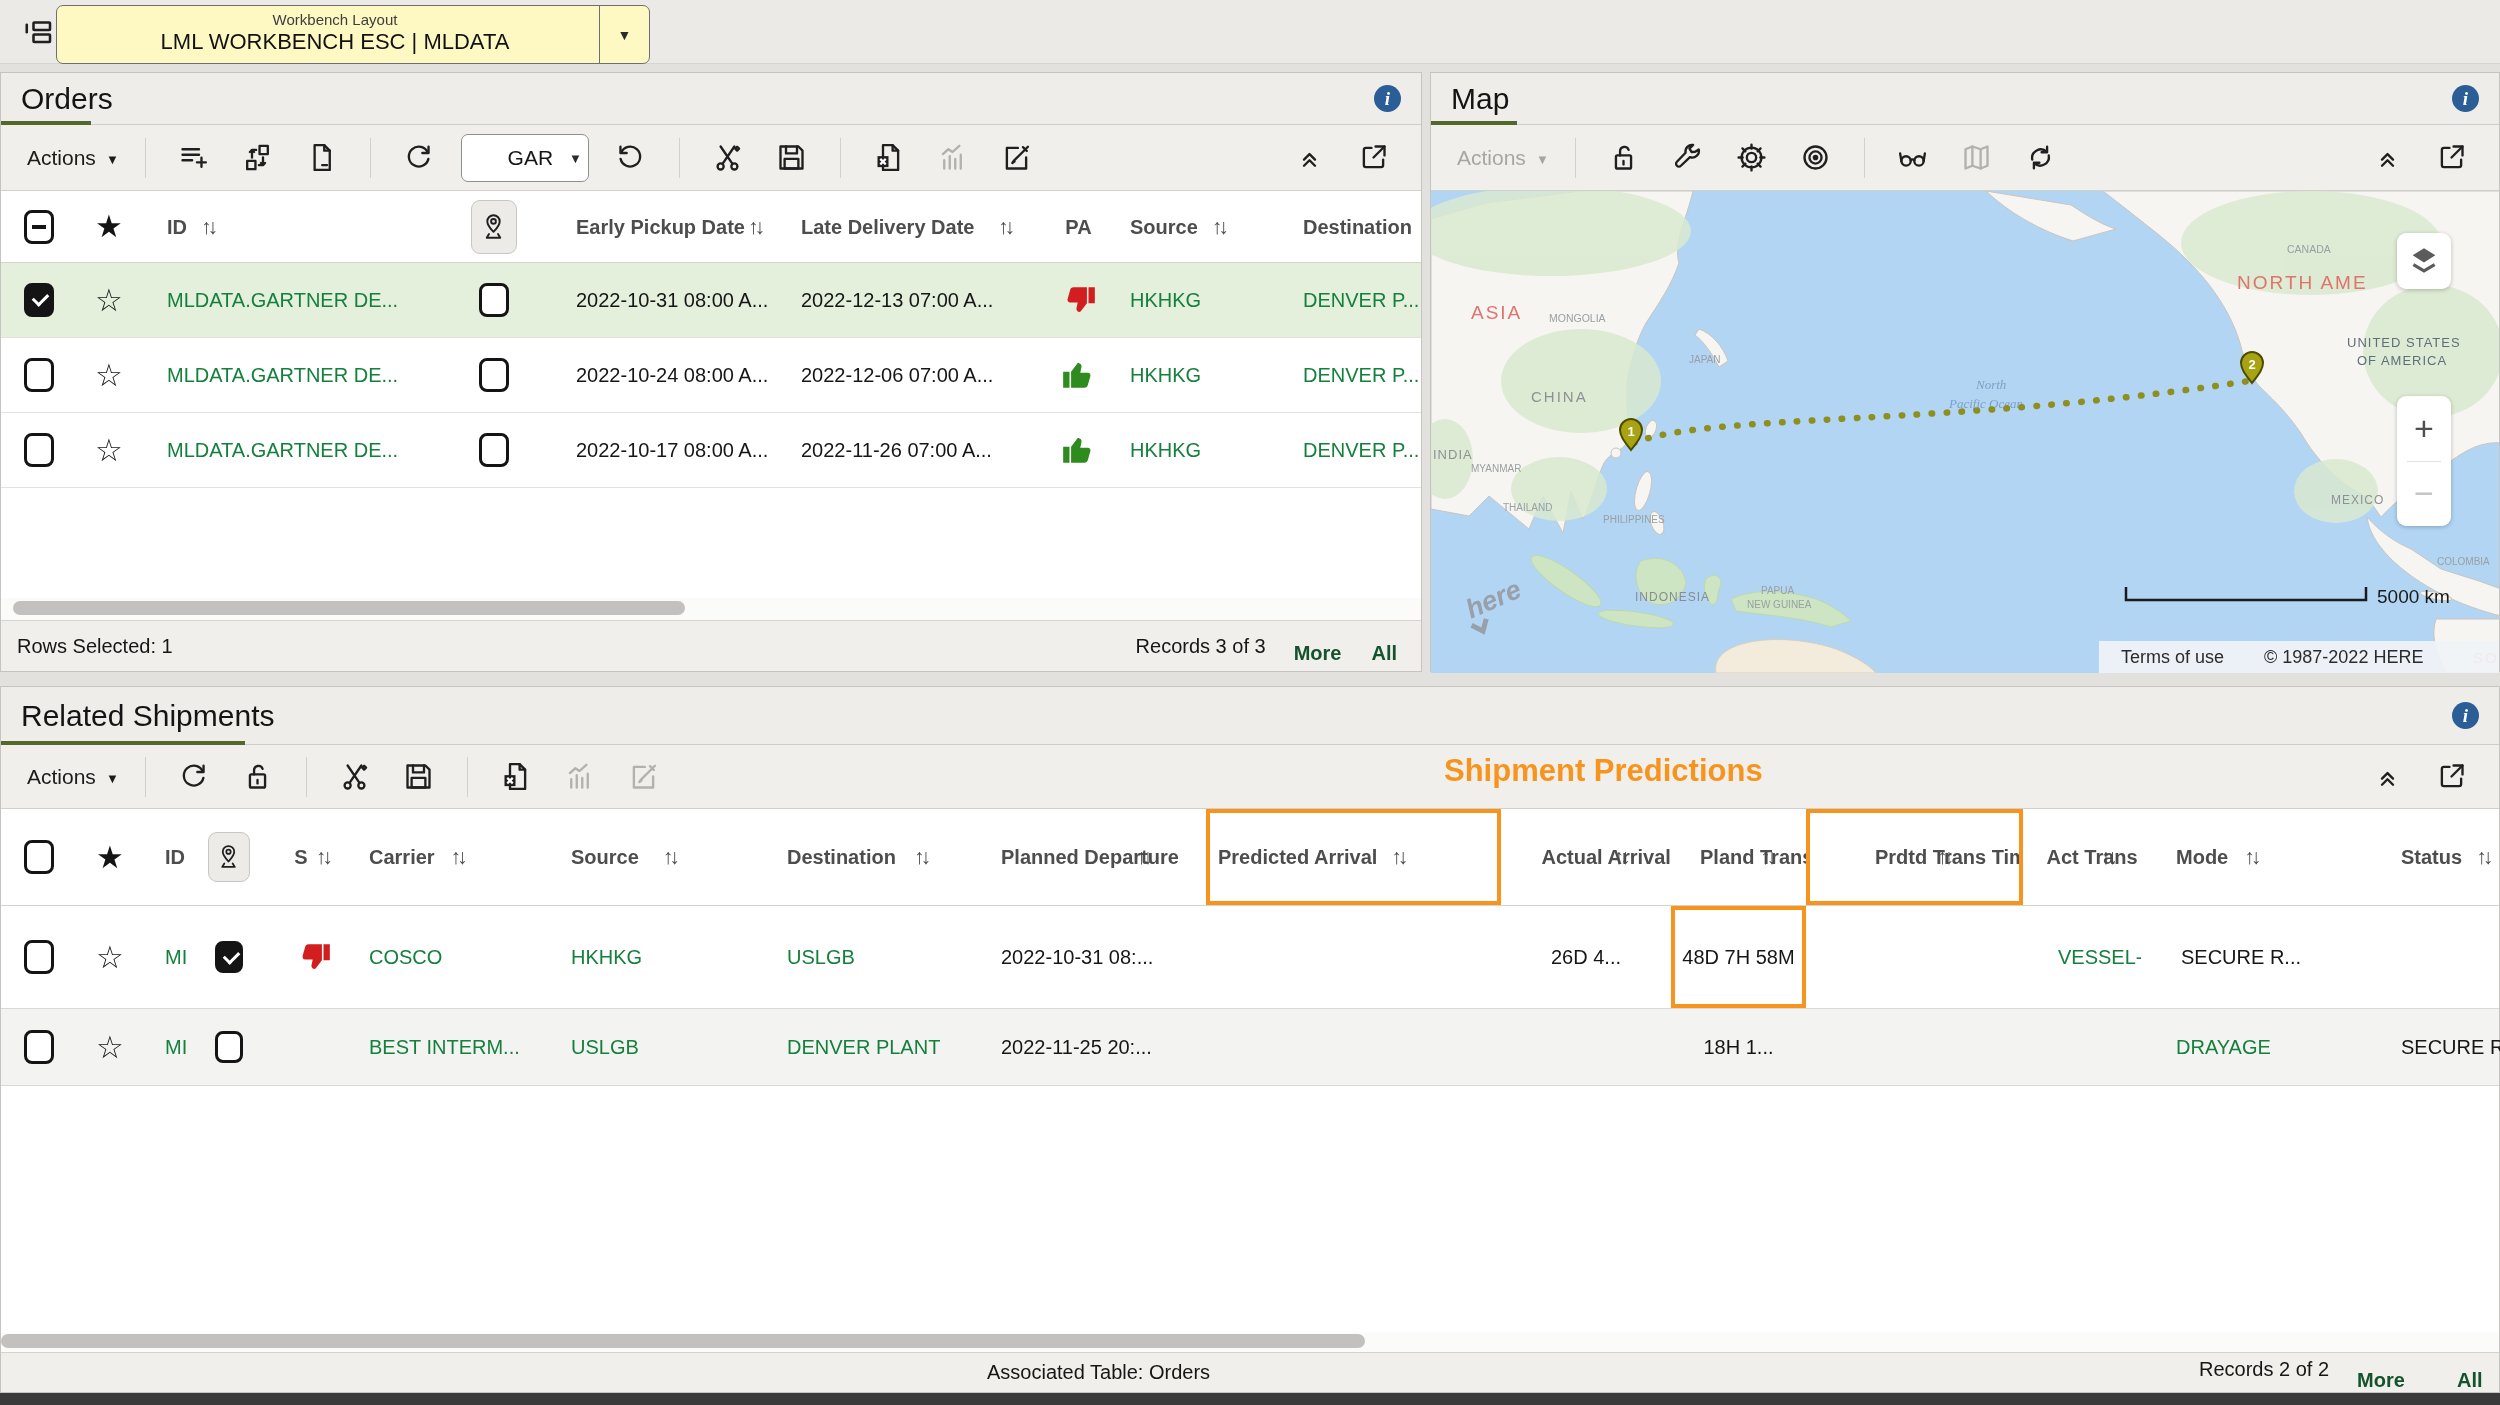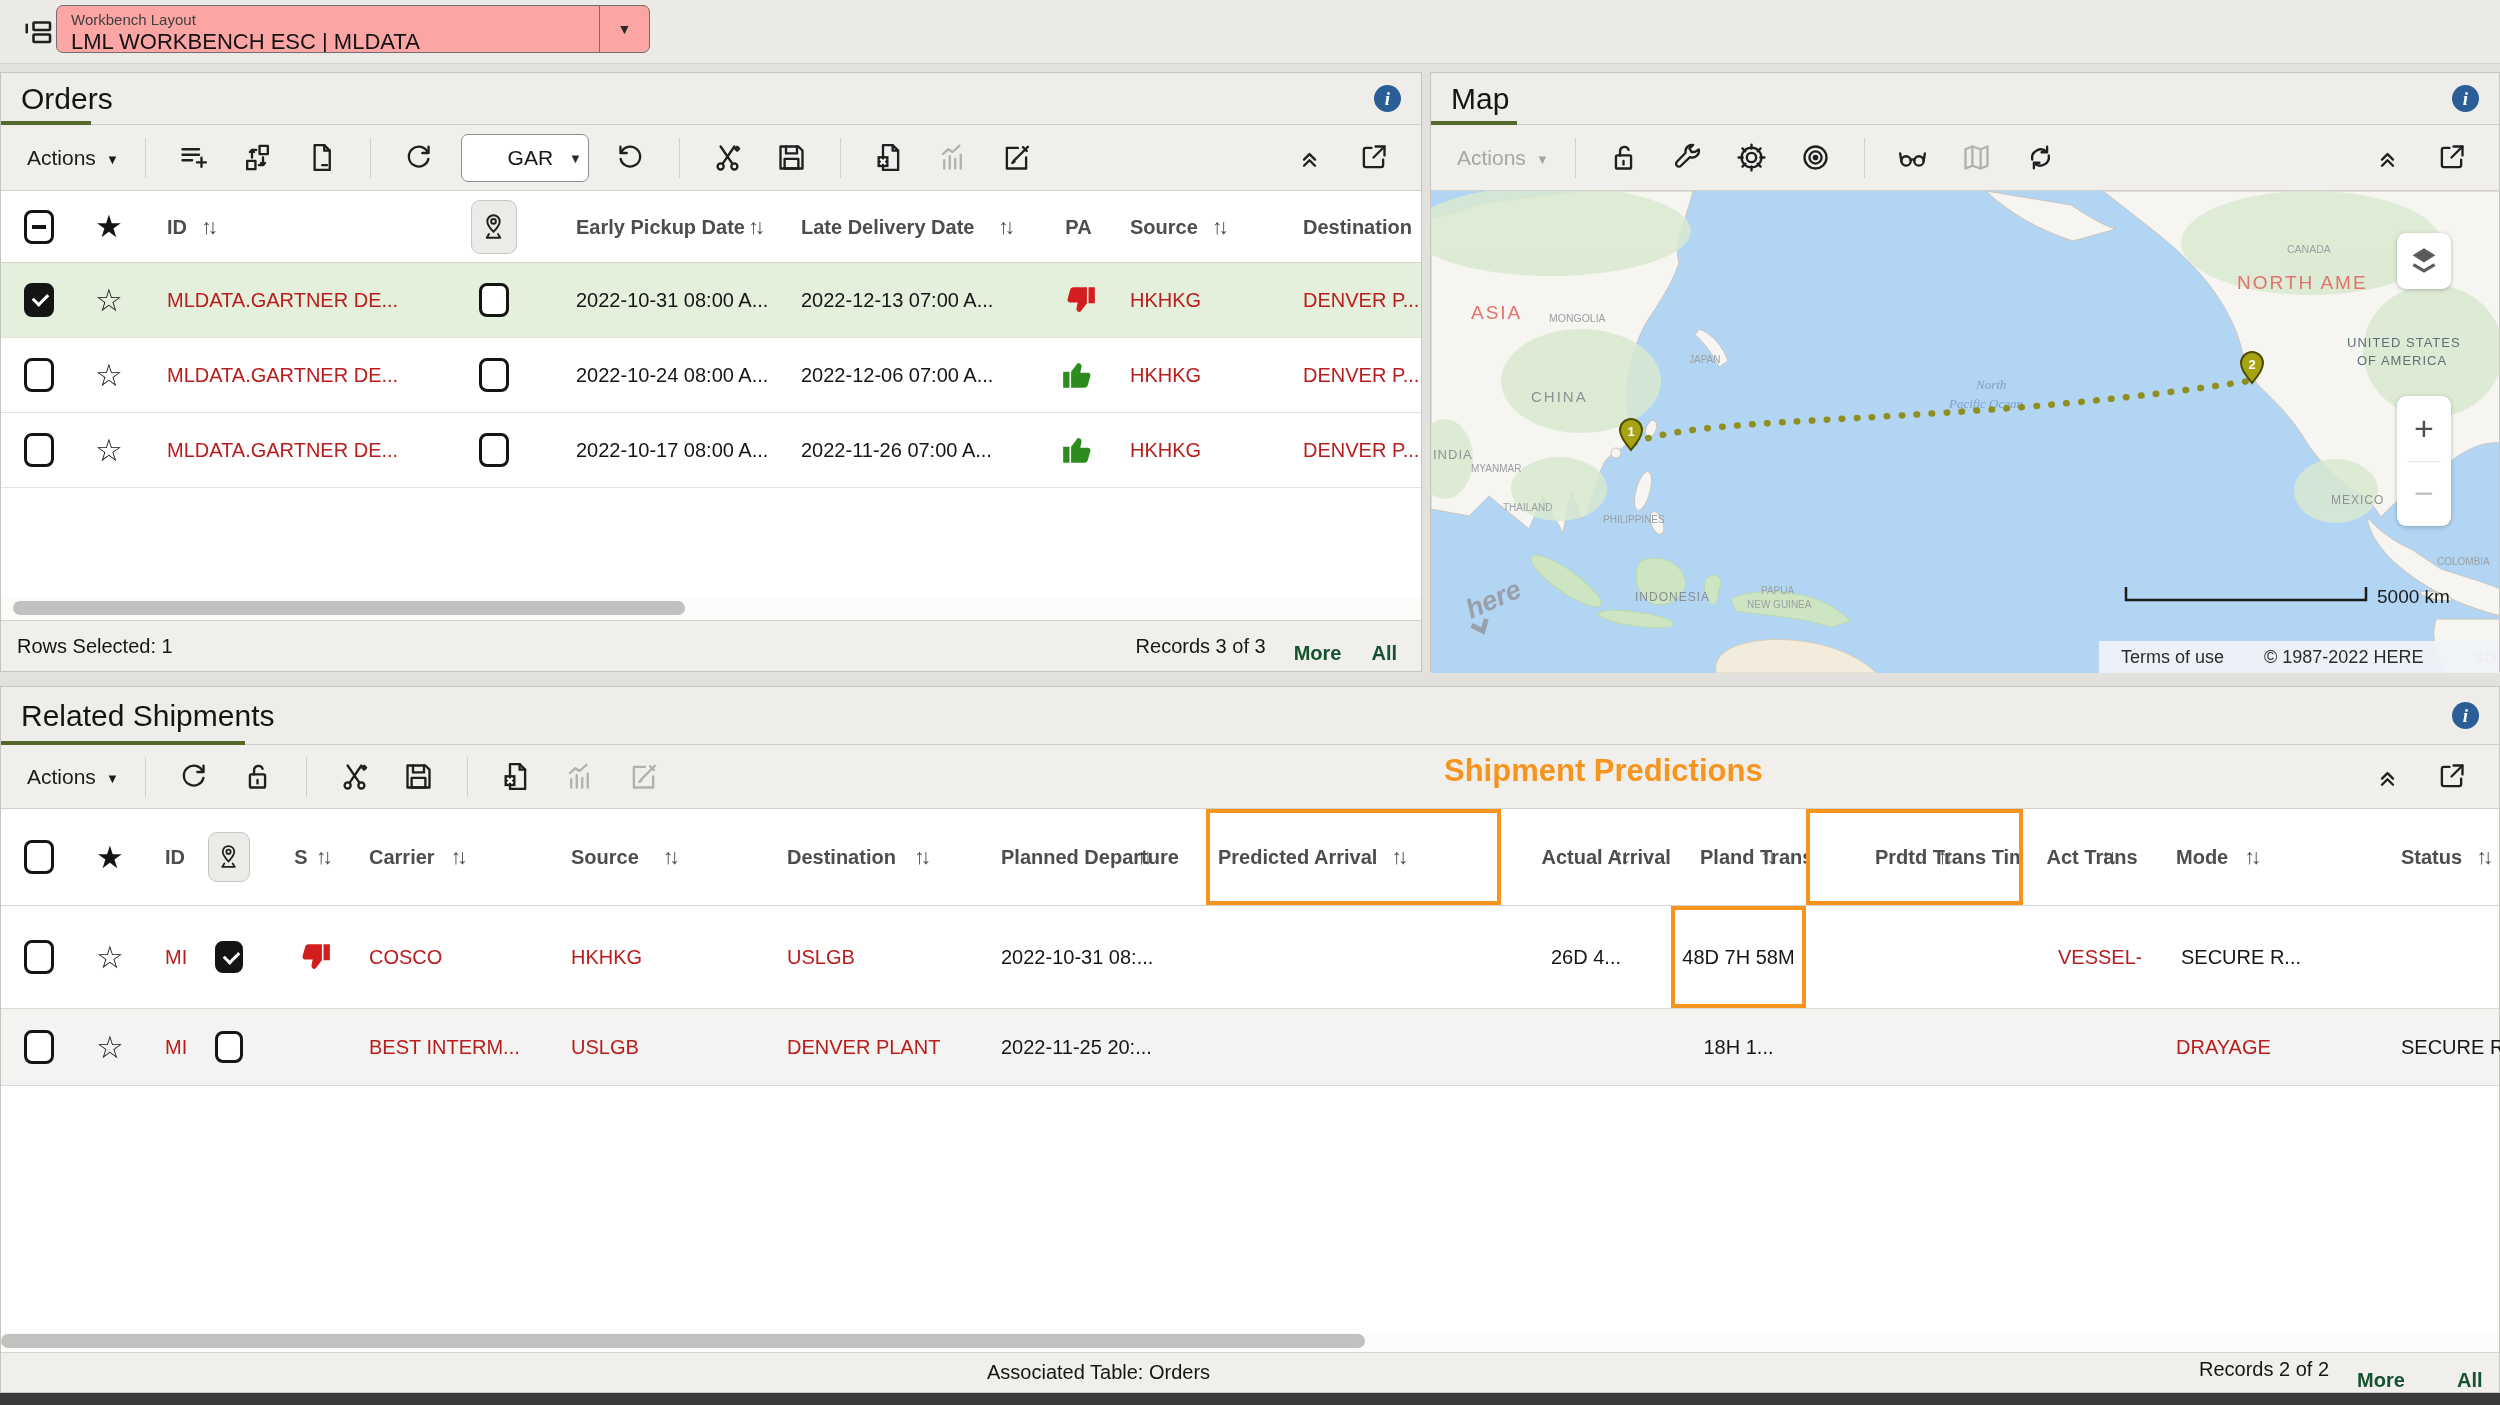--- a/index.html
+++ b/index.html
@@ -3,21 +3,21 @@
 <meta charset="utf-8">
 <style>
   * { margin:0; padding:0; box-sizing:border-box; }
   html,body { background:#d9d7d4; }
   body { font-family:"Liberation Sans", sans-serif; color:#161616; }
   .screen { position:relative; width:2500px; height:1405px; background:#e3e1de; overflow:hidden; }
 
   
   .topbar { position:absolute; left:0; top:0; width:2500px; height:64px; background:#eceae7; border-bottom:1px solid #d6d4d0; }
   .hamb { position:absolute; left:20px; top:15px; }
-  .wb-select { position:absolute; left:56px; top:5px; width:594px; height:48px; background:#fca5a5; border:1.5px solid #6f6f6f; border-radius:7px; display:flex; }
+  .wb-select { position:absolute; left:56px; top:5px; width:594px; height:59px; background:#fef9c3; border:1.5px solid #6f6f6f; border-radius:7px; display:flex;text-align:center; }
   .wb-main { flex:1; padding:5px 0 0 14px; overflow:hidden; }
   .wb-label { font-size:15px; color:#3e3e3e; }
   .wb-value { font-size:22px; color:#121212; margin-top:1px; white-space:nowrap; }
   .wb-caret { width:50px; border-left:1.5px solid #6f6f6f; display:flex; align-items:center; justify-content:center; font-size:14px; color:#2b2b2b; }
 
   
   .panel { position:absolute; background:#fff; border:1px solid #c6c4c1; }
   .panel-head { position:relative; height:52px; background:#efedea; display:flex; align-items:center; padding:0 20px; border-bottom:1px solid #cfcdc9; }
   .panel-title { font-size:30px; font-weight:normal; color:#141414; }
   .tab-underline { position:absolute; left:0; bottom:-1px; height:4px; background:#55682c; }
@@ -36,21 +36,21 @@
   .tspacer { margin-left:auto; }
 
   
   .sort { font-size:21px; letter-spacing:-4px; color:#4a4a4a; white-space:nowrap; padding-right:4px; }
   .cb { width:30px; height:34px; border:3px solid #141414; border-radius:8px; background:#fff; position:relative; flex:none; }
   .cb.checked { background:#141414; }
   .cb.checked::after { content:""; position:absolute; left:6px; top:7px; width:12px; height:7px; border-left:3.5px solid #fff; border-bottom:3.5px solid #fff; transform:rotate(-45deg); }
   .cb.minus::after { content:""; position:absolute; left:5px; right:5px; top:50%; height:4px; margin-top:-2px; background:#141414; }
   .star { font-size:31px; color:#141414; line-height:1; }
   .pinbtn { width:46px; height:54px; border:1px solid #c8c6c2; border-radius:9px; background:#ecebe8; display:flex; align-items:center; justify-content:center; }
-  .link { color:#b91c1c; white-space:nowrap; overflow:hidden; }
+  .link { color:#15803d; white-space:nowrap; overflow:hidden; }
   .cellc { display:flex; align-items:center; overflow:hidden; white-space:nowrap; font-size:20px; }
   .hdr { font-size:20px; font-weight:bold; color:#4d4d4d; line-height:1.2; }
 
   
   .o-grid { display:grid; grid-template-columns:76px 64px 300px 105px 245px 250px 75px 175px 132px; align-items:center; }
   .o-header { height:72px; border-bottom:1px solid #d5d3d0; background:#fff; }
   .o-row { height:75px; border-bottom:1px solid #e4e2df; background:#fff; }
   .o-row.sel { background:#e4f0dc; }
   .jc { justify-content:center; }
   .pad30 { padding-left:30px; } .pad10 { padding-left:10px; } .pad14 { padding-left:14px; } .pad26 { padding-left:26px; } .pad12 { padding-left:12px; }

